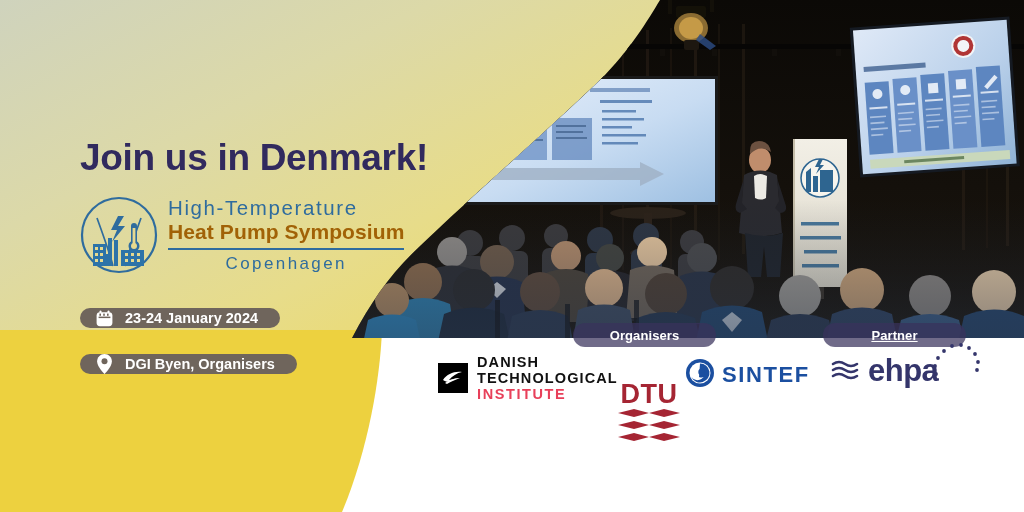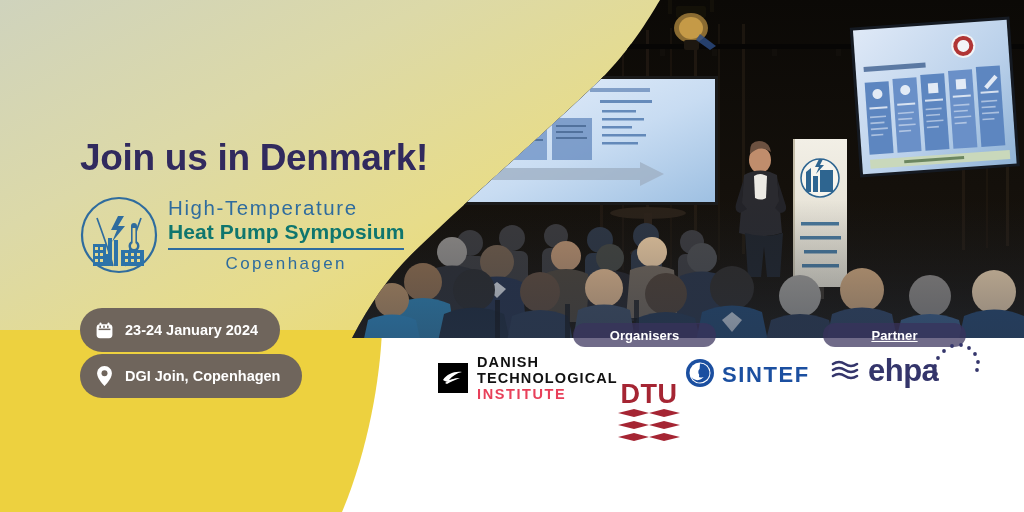--- a/index.html
+++ b/index.html
@@ -36,28 +36,28 @@
     position:absolute;left:80px;top:137px;
     font-size:37px;font-weight:bold;color:#312a5e;letter-spacing:-0.3px;
     white-space:nowrap;
   }
 
   
   .logo-lockup{position:absolute;left:80px;top:196px;display:flex;align-items:center;gap:10px;}
   .logo-mark{width:78px;height:78px;flex:0 0 78px;}
   .logo-text{display:flex;flex-direction:column;line-height:1;}
   .lt-1{font-size:20.5px;letter-spacing:1.6px;color:#2f6c9e;font-weight:400;white-space:nowrap;}
-  .lt-2{font-size:21px;letter-spacing:0.1px;color:#0f766e;font-weight:bold;white-space:nowrap;margin-top:3px;}
+  .lt-2{font-size:21px;letter-spacing:0.1px;color:#a16207;font-weight:bold;white-space:nowrap;margin-top:3px;}
   .lt-rule{height:1.6px;background:#2f6c9e;margin:6px 0 5px 0;width:100%;}
   .lt-3{font-size:17px;letter-spacing:2.4px;color:#2f6c9e;text-align:center;white-space:nowrap;}
 
   
   .pill{
     position:absolute;display:flex;align-items:center;gap:11px;
-    background:#6f655c;border-radius:22px;height:44px;padding:0 22px 0 15px;
+    background:#6f655c;border-radius:22px;height:20px;padding:0 22px 0 15px;
     color:#ffffff;font-size:14.5px;font-weight:bold;white-space:nowrap;
   }
   .pill-date{left:80px;top:308px;}
   .pill-venue{left:80px;top:354px;}
   .pill svg{flex:0 0 auto;display:block;}
 
   
   .sect-pill{
     position:absolute;height:24px;border-radius:12px;
     background:rgba(57,50,92,0.72);
@@ -452,21 +452,21 @@
     <span>23-24 January 2024</span>
   </div>
 
   <div class="pill pill-venue">
     <span>
       <svg width="19" height="22" viewBox="0 0 19 22">
         <path d="M9.5,1 C5.4,1 2.1,4.3 2.1,8.4 C2.1,13.6 9.5,21 9.5,21 C9.5,21 16.9,13.6 16.9,8.4 C16.9,4.3 13.6,1 9.5,1 Z" fill="#ffffff"></path>
         <circle cx="9.5" cy="8.2" r="3" fill="#6f655c"></circle>
       </svg>
     </span>
-    <span>DGI Join, Copenhagen</span>
+    <span>DGI Byen, Organisers</span>
   </div>
 
   <div class="sect-pill sect-organisers">Organisers</div>
   <div class="sect-pill sect-partner">Partner</div>
 
   <div class="logos-row">
 
     <div class="logo-item dti">
       <div class="dti-badge">
         <svg width="30" height="30" viewBox="0 0 30 30">

